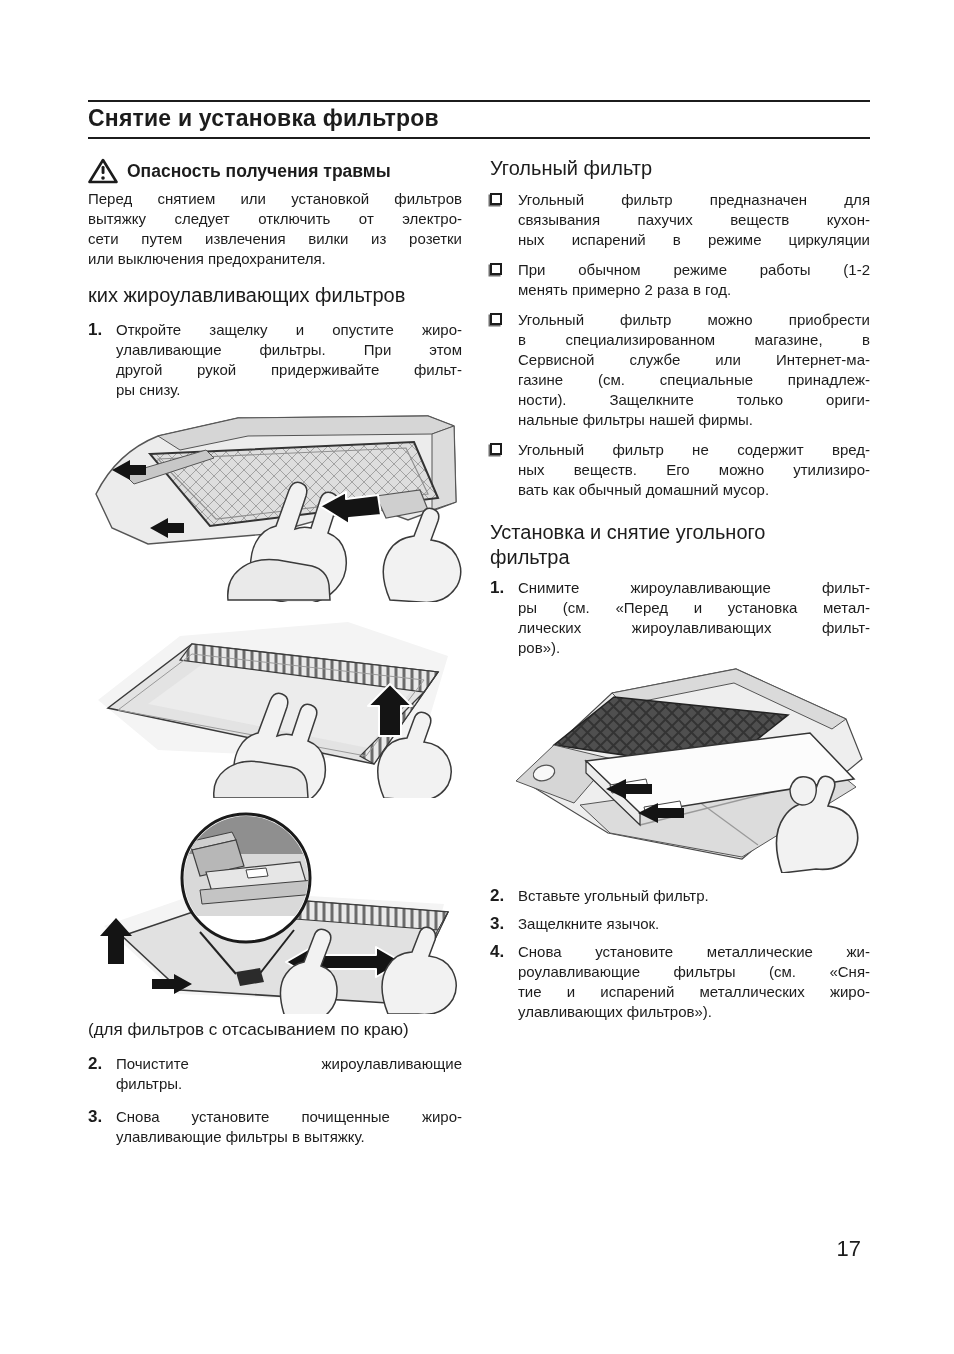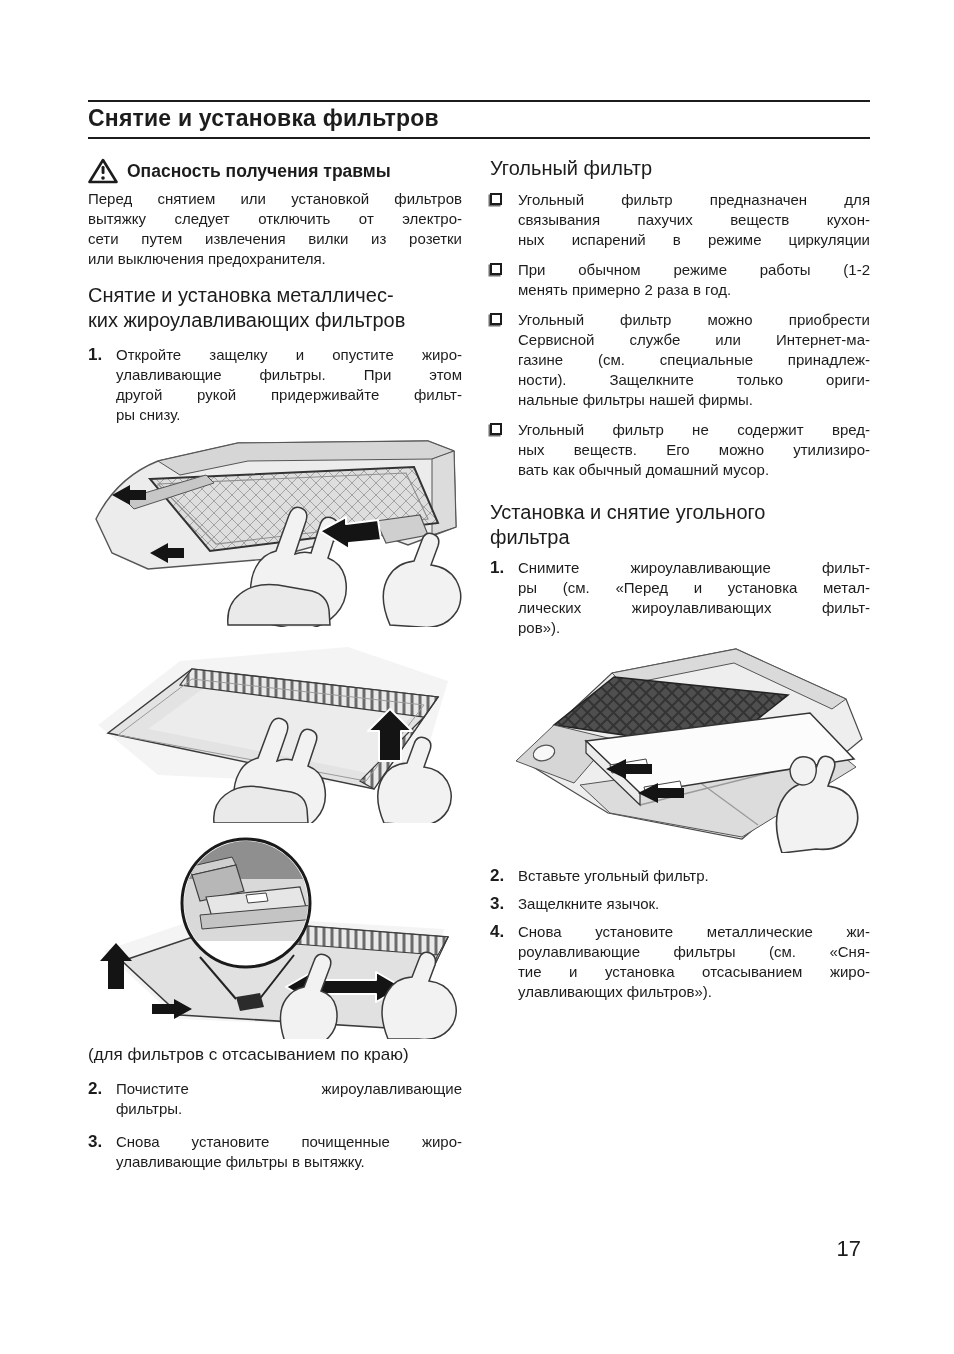--- a/index.html
+++ b/index.html
@@ -92,21 +92,20 @@
       <span>Опасность получения травмы</span>
     </div>
     <div class="body-text warning-para">
         <div class="ln">Перед снятием или установкой фильтров</div>
         <div class="ln">вытяжку следует отключить от электро-</div>
         <div class="ln">сети путем извлечения вилки из розетки</div>
         <div class="ln ln-last">или выключения предохранителя.</div>
       </div>
 
     <h2 class="no-justify h-metal">
-        <div class="ln">Снятие и установка металличес-</div>
         <div class="ln ln-last">ких жироулавливающих фильтров</div>
       </h2>
 
     <div class="step st1">
       <div class="step-num">1.</div>
       <div class="step-body body-text">
           <div class="ln">Откройте защелку и опустите жиро-</div>
           <div class="ln">улавливающие фильтры. При этом</div>
           <div class="ln">другой рукой придерживайте фильт-</div>
           <div class="ln ln-last">ры снизу.</div>
@@ -204,20 +203,21 @@
       <div class="bullet-sq"></div>
       <div class="bullet-body body-text">
           <div class="ln">При обычном режиме работы (1-2</div>
           <div class="ln ln-last">менять примерно 2 раза в год.</div>
         </div>
     </div>
     <div class="bullet">
       <div class="bullet-sq"></div>
       <div class="bullet-body body-text">
           <div class="ln">Угольный фильтр можно приобрести</div>
+          <div class="ln">в специализированном магазине, в</div>
           <div class="ln">Сервисной службе или Интернет-ма-</div>
           <div class="ln">газине (см. специальные принадлеж-</div>
           <div class="ln">ности). Защелкните только ориги-</div>
           <div class="ln ln-last">нальные фильтры нашей фирмы.</div>
         </div>
     </div>
     <div class="bullet bullet-last">
       <div class="bullet-sq"></div>
       <div class="bullet-body body-text">
           <div class="ln">Угольный фильтр не содержит вред-</div>
@@ -270,20 +270,20 @@
       <div class="step-num">3.</div>
       <div class="step-body body-text">
           <div class="ln ln-last">Защелкните язычок.</div>
         </div>
     </div>
     <div class="step">
       <div class="step-num">4.</div>
       <div class="step-body body-text">
           <div class="ln">Снова установите металлические жи-</div>
           <div class="ln">роулавливающие фильтры (см. «Сня-</div>
-          <div class="ln">тие и установка отсасыванием жиро-</div>
+          <div class="ln">тие и испарений металлических жиро-</div>
           <div class="ln ln-last">улавливающих фильтров»).</div>
         </div>
     </div>
   </div>
 
   <div class="pagenum">17</div>
 </div>
 
 </body></html>

